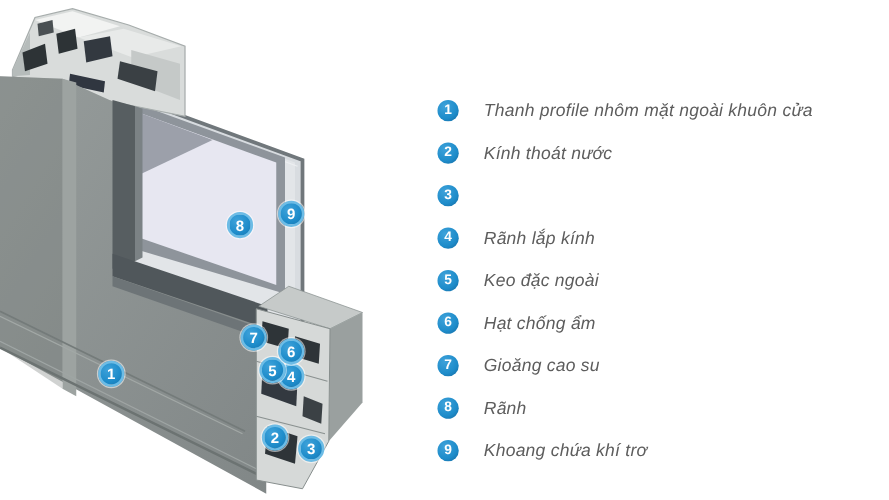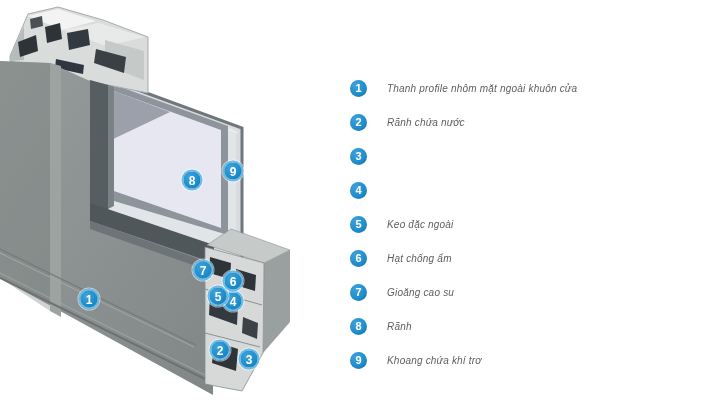--- a/index.html
+++ b/index.html
@@ -31,21 +31,21 @@
     flex:0 0 auto;
     width:17px;height:17px;border-radius:50%;
     background:radial-gradient(circle at 35% 30%, #3ea2da 0%, var(--badge-fill) 60%, #15669c 100%);
     color:var(--badge-text);
     font-weight:bold;font-size:11px;line-height:17px;text-align:center;
     margin-right:20px;
   }
   .legend-label{
     color:var(--legend-text);
     font-style:italic;
-    font-size:10px;
+    font-size:14px;
     letter-spacing:.2px;
     white-space:nowrap;
   }
 </style>
 </head>
 <body>
 
 <div class="stage">
 
   <div class="diagram">
@@ -124,29 +124,30 @@
   </div>
 
   <div class="legend" id="legend">
   <div class="legend-row">
     <span class="legend-badge">1</span>
     <span class="legend-label">Thanh profile nhôm mặt ngoài khuôn cửa</span>
   </div>
 
   <div class="legend-row">
     <span class="legend-badge">2</span>
-    <span class="legend-label">Rãnh chứa nước</span>
+    <span class="legend-label">Kính thoát nước</span>
   </div>
 
   <div class="legend-row">
     <span class="legend-badge">3</span>
   </div>
 
   <div class="legend-row">
     <span class="legend-badge">4</span>
+    <span class="legend-label">Rãnh lắp kính</span>
   </div>
 
   <div class="legend-row">
     <span class="legend-badge">5</span>
     <span class="legend-label">Keo đặc ngoài</span>
   </div>
 
   <div class="legend-row">
     <span class="legend-badge">6</span>
     <span class="legend-label">Hạt chống ẩm</span>

